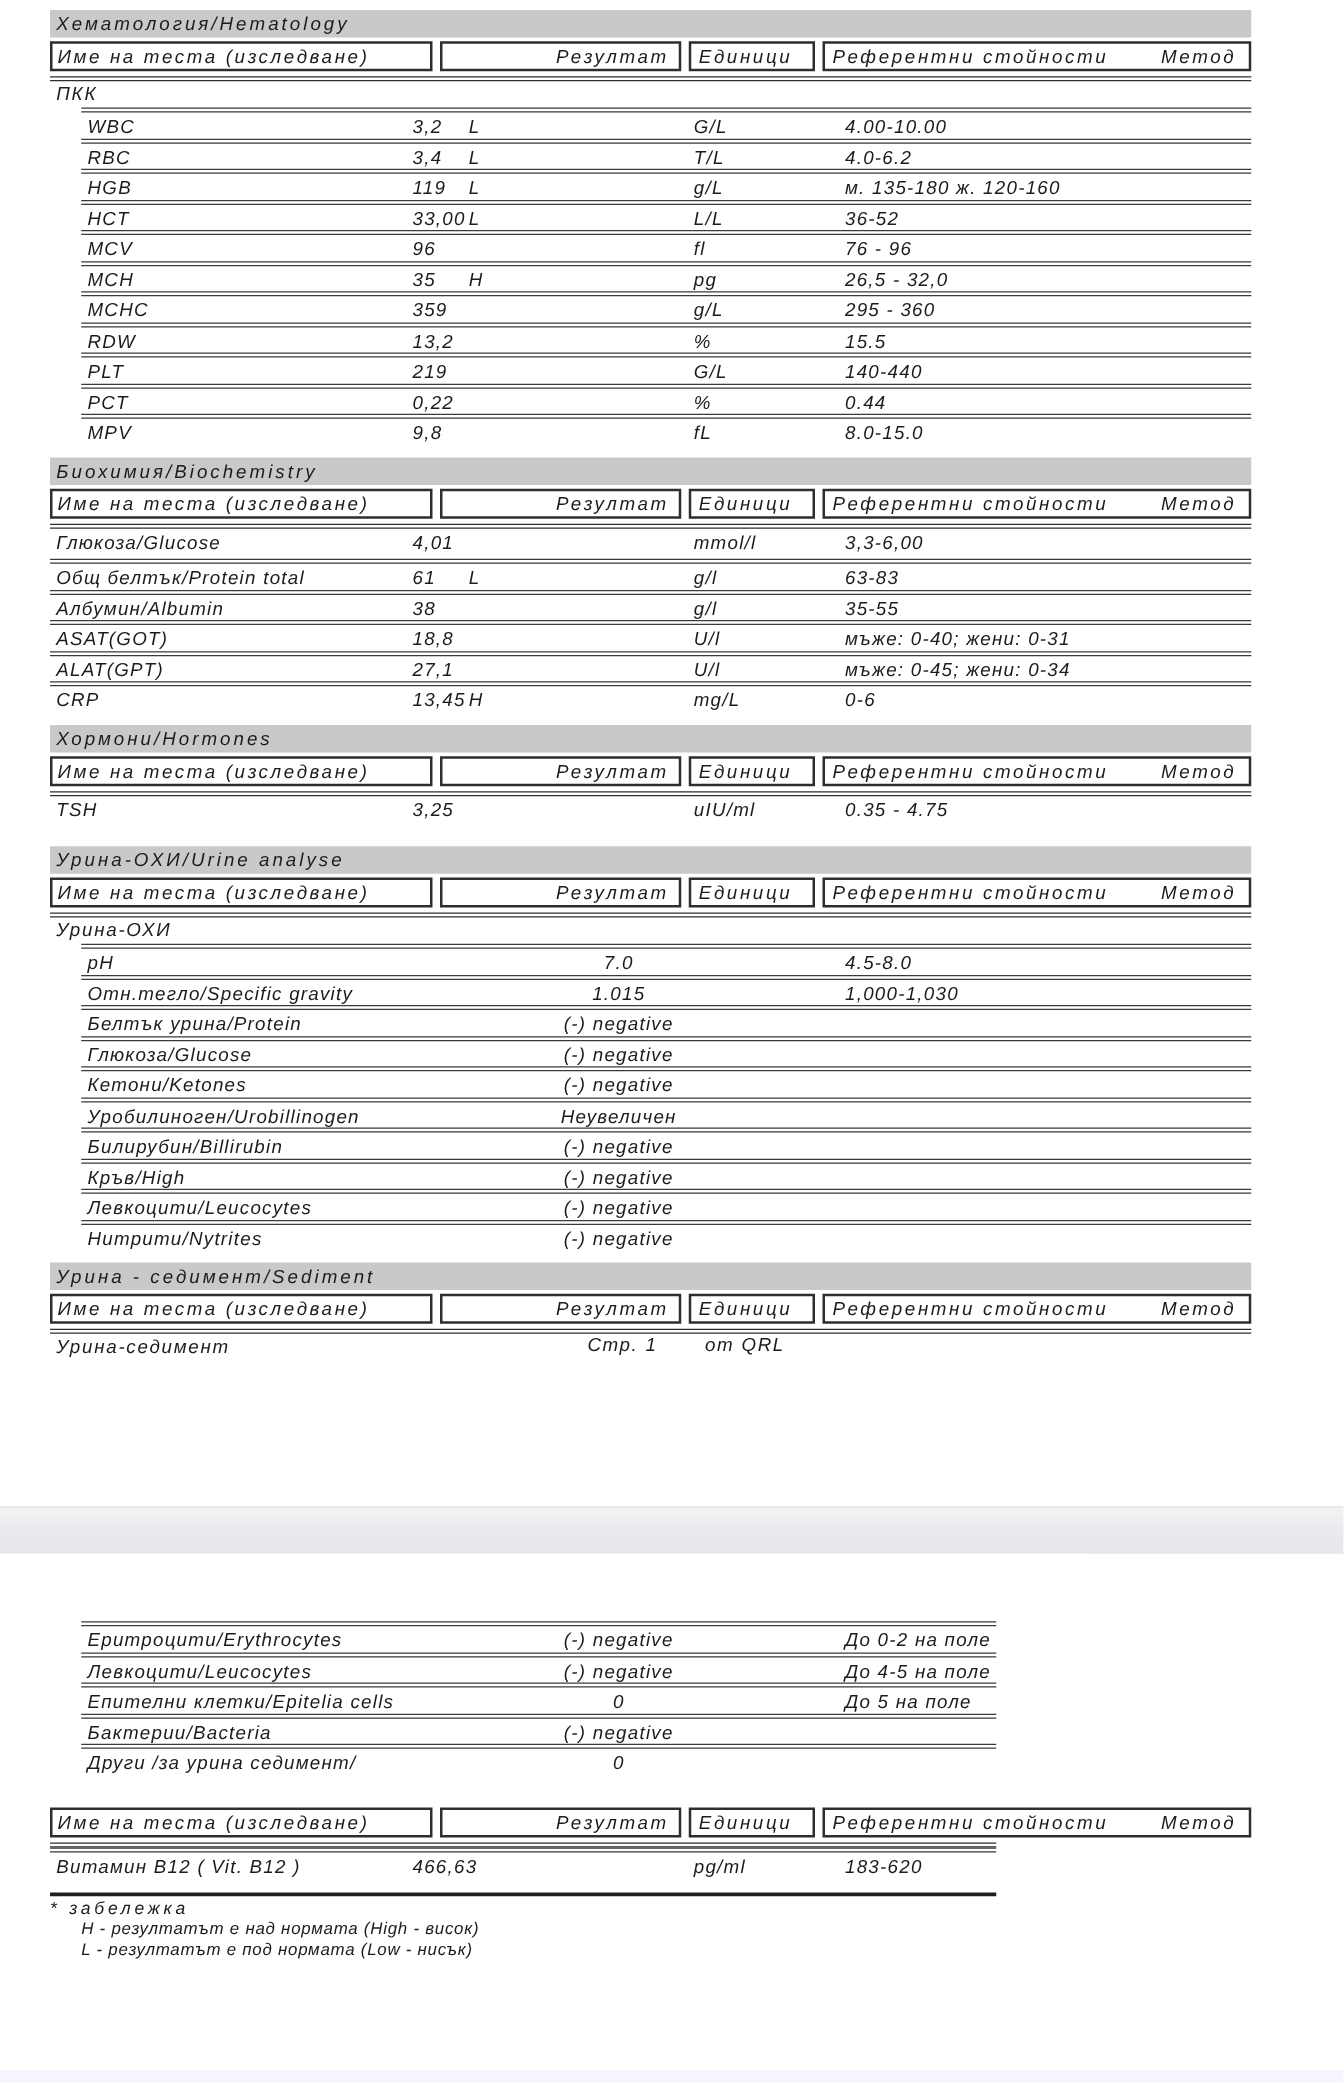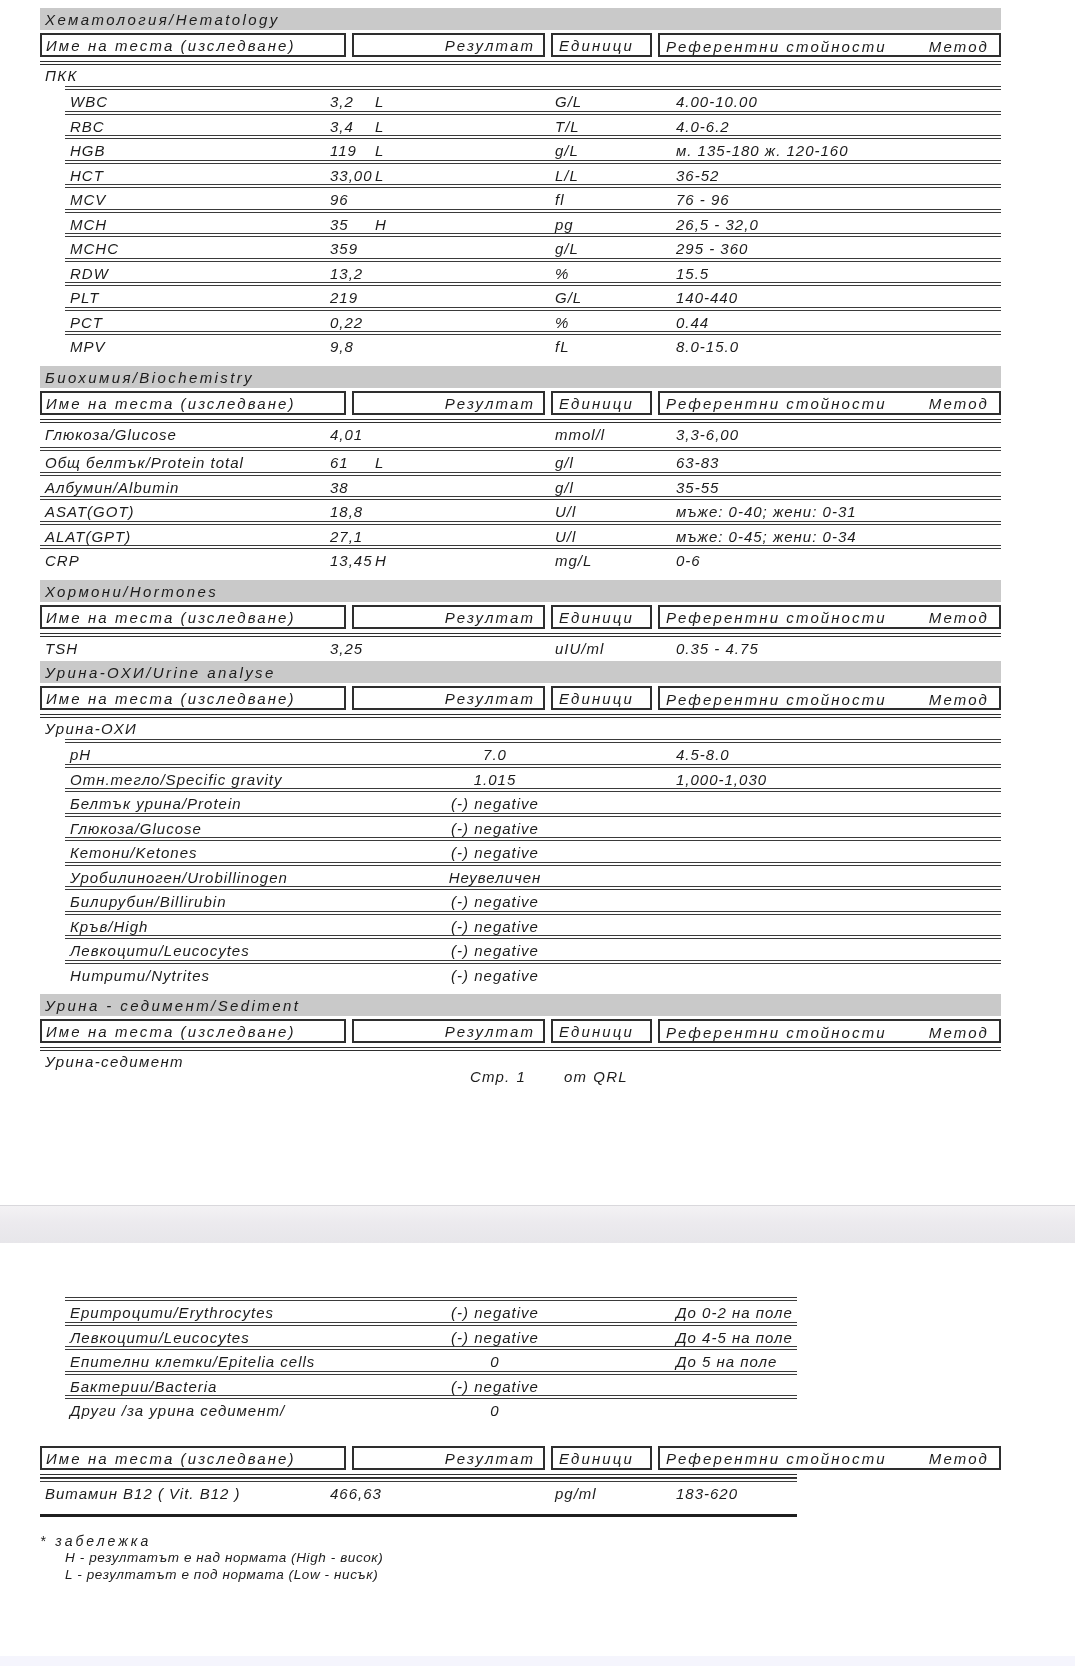--- a/index.html
+++ b/index.html
@@ -11,54 +11,54 @@
   .page1{width:1075px;height:1205px;padding:8px 74px 0 40px;}
   .page2{width:871px;height:413px;padding:54px 74px 0 40px;}
 
   .page-sep{height:38px;box-sizing:border-box;border-top:1px solid #d9d8dc;
             background:linear-gradient(180deg,#f3f2f4 0%,#eceaee 45%,#e7e6ea 100%);}
   .bottom-strip{height:10px;background:#f5f5fd;}
 
   .section{margin-top:10px;}
   .section:first-child{margin-top:0;}
   .section.hormones{margin-top:10px;}
-  .section.urine{margin-top:0;}
+  .section.urine{margin-top:16px;}
   .section.vitamins{margin-top:26px;}
 
   .band{height:22px;box-sizing:border-box;background:#c9c9c9;padding:3px 0 0 5px;
         font-size:15px;letter-spacing:2.4px;white-space:nowrap;}
 
   .hdr-row{position:relative;height:26px;margin-top:3px;}
   .hbox{position:absolute;top:0;height:24px;box-sizing:border-box;border:2px solid #2e2e2e;
         font-size:15px;letter-spacing:2.1px;padding-top:2px;white-space:nowrap;overflow:hidden;}
   .hbox-name{left:0;width:306px;padding-left:4px;}
   .hbox-result{left:312px;width:193px;text-align:right;padding-right:8px;}
   .hbox-units{left:511px;width:101px;padding-left:6px;}
   .hbox-ref{left:618px;width:343px;padding-left:6px;padding-right:10px;
-            display:flex;justify-content:space-between;align-items:center;}
+            display:flex;justify-content:space-between;}
   .underline{border-top:4px double #2e2e2e;margin-top:2px;height:0;}
 
   .row{position:relative;min-height:24.5px;box-sizing:border-box;padding:3px 0 0 5px;
        font-size:15px;letter-spacing:1px;white-space:nowrap;--ind:0px;}
   .row.line{border-top:4px double #3a3a3a;}
   .row.ind{margin-left:25px;--ind:25px;}
   .row.sub{min-height:21px;padding-top:2px;letter-spacing:1.4px;}
   .row.tall{min-height:62px;}
   .c-flag{position:absolute;left:calc(335px - var(--ind));top:3px;}
   .c-result{position:absolute;left:calc(290px - var(--ind));width:200px;text-align:left;top:3px;}
   .c-result.center{left:calc(300px - var(--ind));width:310px;text-align:center;}
   .c-units{position:absolute;left:calc(515px - var(--ind));top:3px;}
   .c-ref{position:absolute;left:calc(636px - var(--ind));top:3px;}
   .c-ref .ref-line{line-height:20px;}
 
   .page-footer{position:absolute;top:1068px;left:470px;font-size:15px;letter-spacing:1.2px;}
   .page-footer span{margin-right:6px;}
   .page-footer .gap{display:inline-block;width:26px;}
 
-  .footnote{margin-top:12px;border-top:3px solid #1f1f1f;padding-top:16px;}
+  .footnote{margin-top:12px;border-top:3px solid #1f1f1f;padding-top:1px;}
   .footnote-title{font-size:14px;letter-spacing:3px;}
   .footnote-line{font-size:13.5px;letter-spacing:0.6px;margin-left:25px;line-height:17px;}
 </style>
 </head>
 <body>
 
 <div class="report">
 
   <div class="page page1">
     <div id="page1-content">

